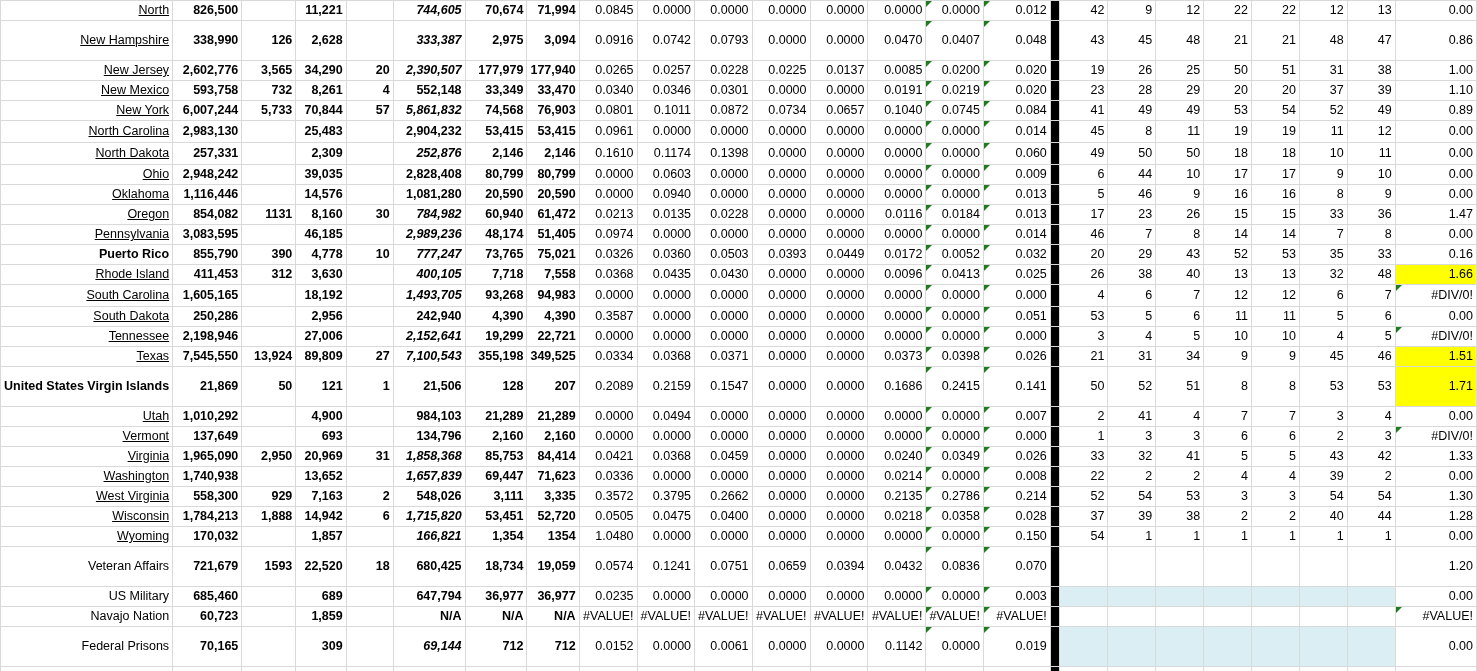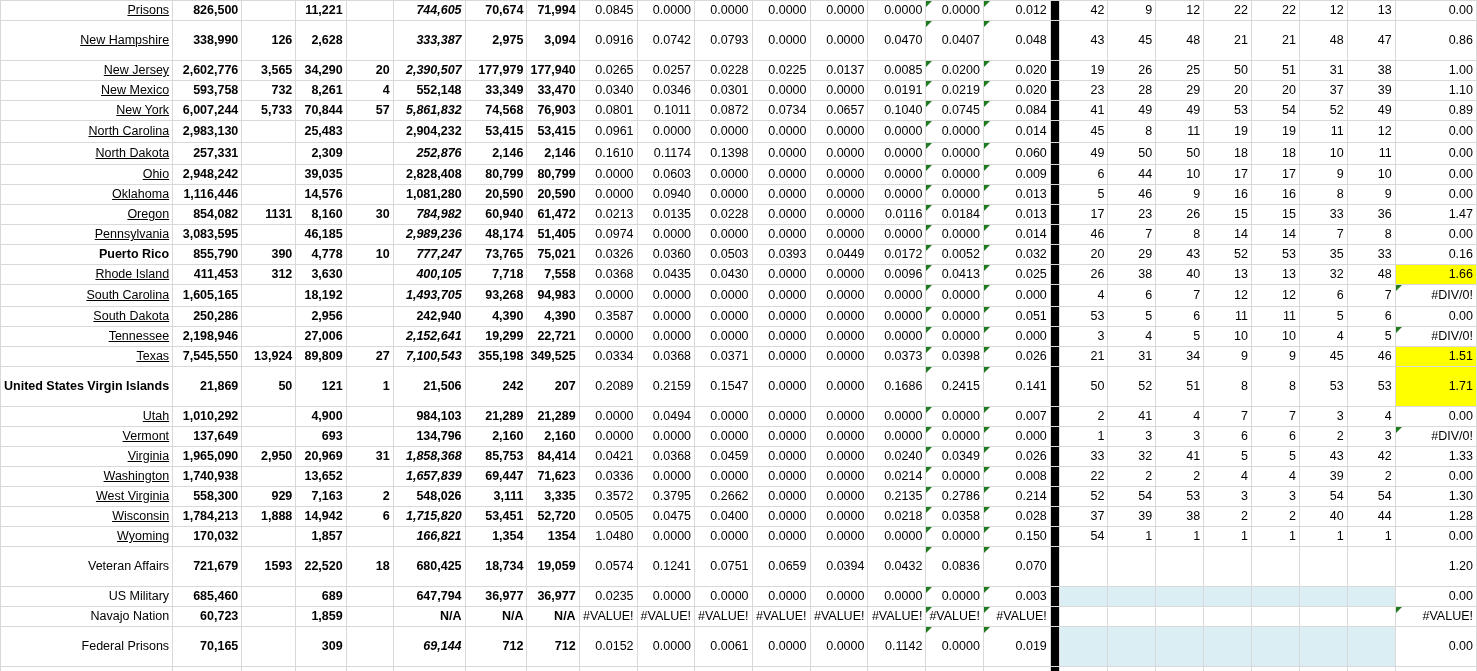--- a/index.html
+++ b/index.html
@@ -45,21 +45,21 @@
       <col style="width:51px">
       <col style="width:51px">
       <col style="width:51px">
     <col style="width:51px">
       <col style="width:51px">
       <col style="width:51px">
       <col style="width:84px">
   </colgroup>
   <tbody id="grid-body">
       <tr style="height: 20px;">
-        <td class="name"><span class="link">Prisons</span></td>
+        <td class="name"><span class="link">North</span></td>
         <td class="bold">826,500</td>
         <td class="bold"></td>
         <td class="bold">11,221</td>
         <td class="bold"></td>
         <td class="bold italic">744,605</td>
         <td class="bold">70,674</td>
         <td class="bold">71,994</td>
         <td>0.0845</td>
         <td>0.0000</td>
         <td>0.0000</td>
@@ -510,21 +510,21 @@
         <td>46</td>
         <td class="yellow">1.51</td>
       </tr>
       <tr style="height: 40px;">
         <td class="name bold"><span>United States Virgin Islands</span></td>
         <td class="bold">21,869</td>
         <td class="bold">50</td>
         <td class="bold">121</td>
         <td class="bold">1</td>
         <td class="bold">21,506</td>
-        <td class="bold">242</td>
+        <td class="bold">128</td>
         <td class="bold">207</td>
         <td>0.2089</td>
         <td>0.2159</td>
         <td>0.1547</td>
         <td>0.0000</td>
         <td>0.0000</td>
         <td>0.1686</td>
         <td class="tri">0.2415</td>
         <td class="tri">0.141</td>
         <td class="divider"></td>

